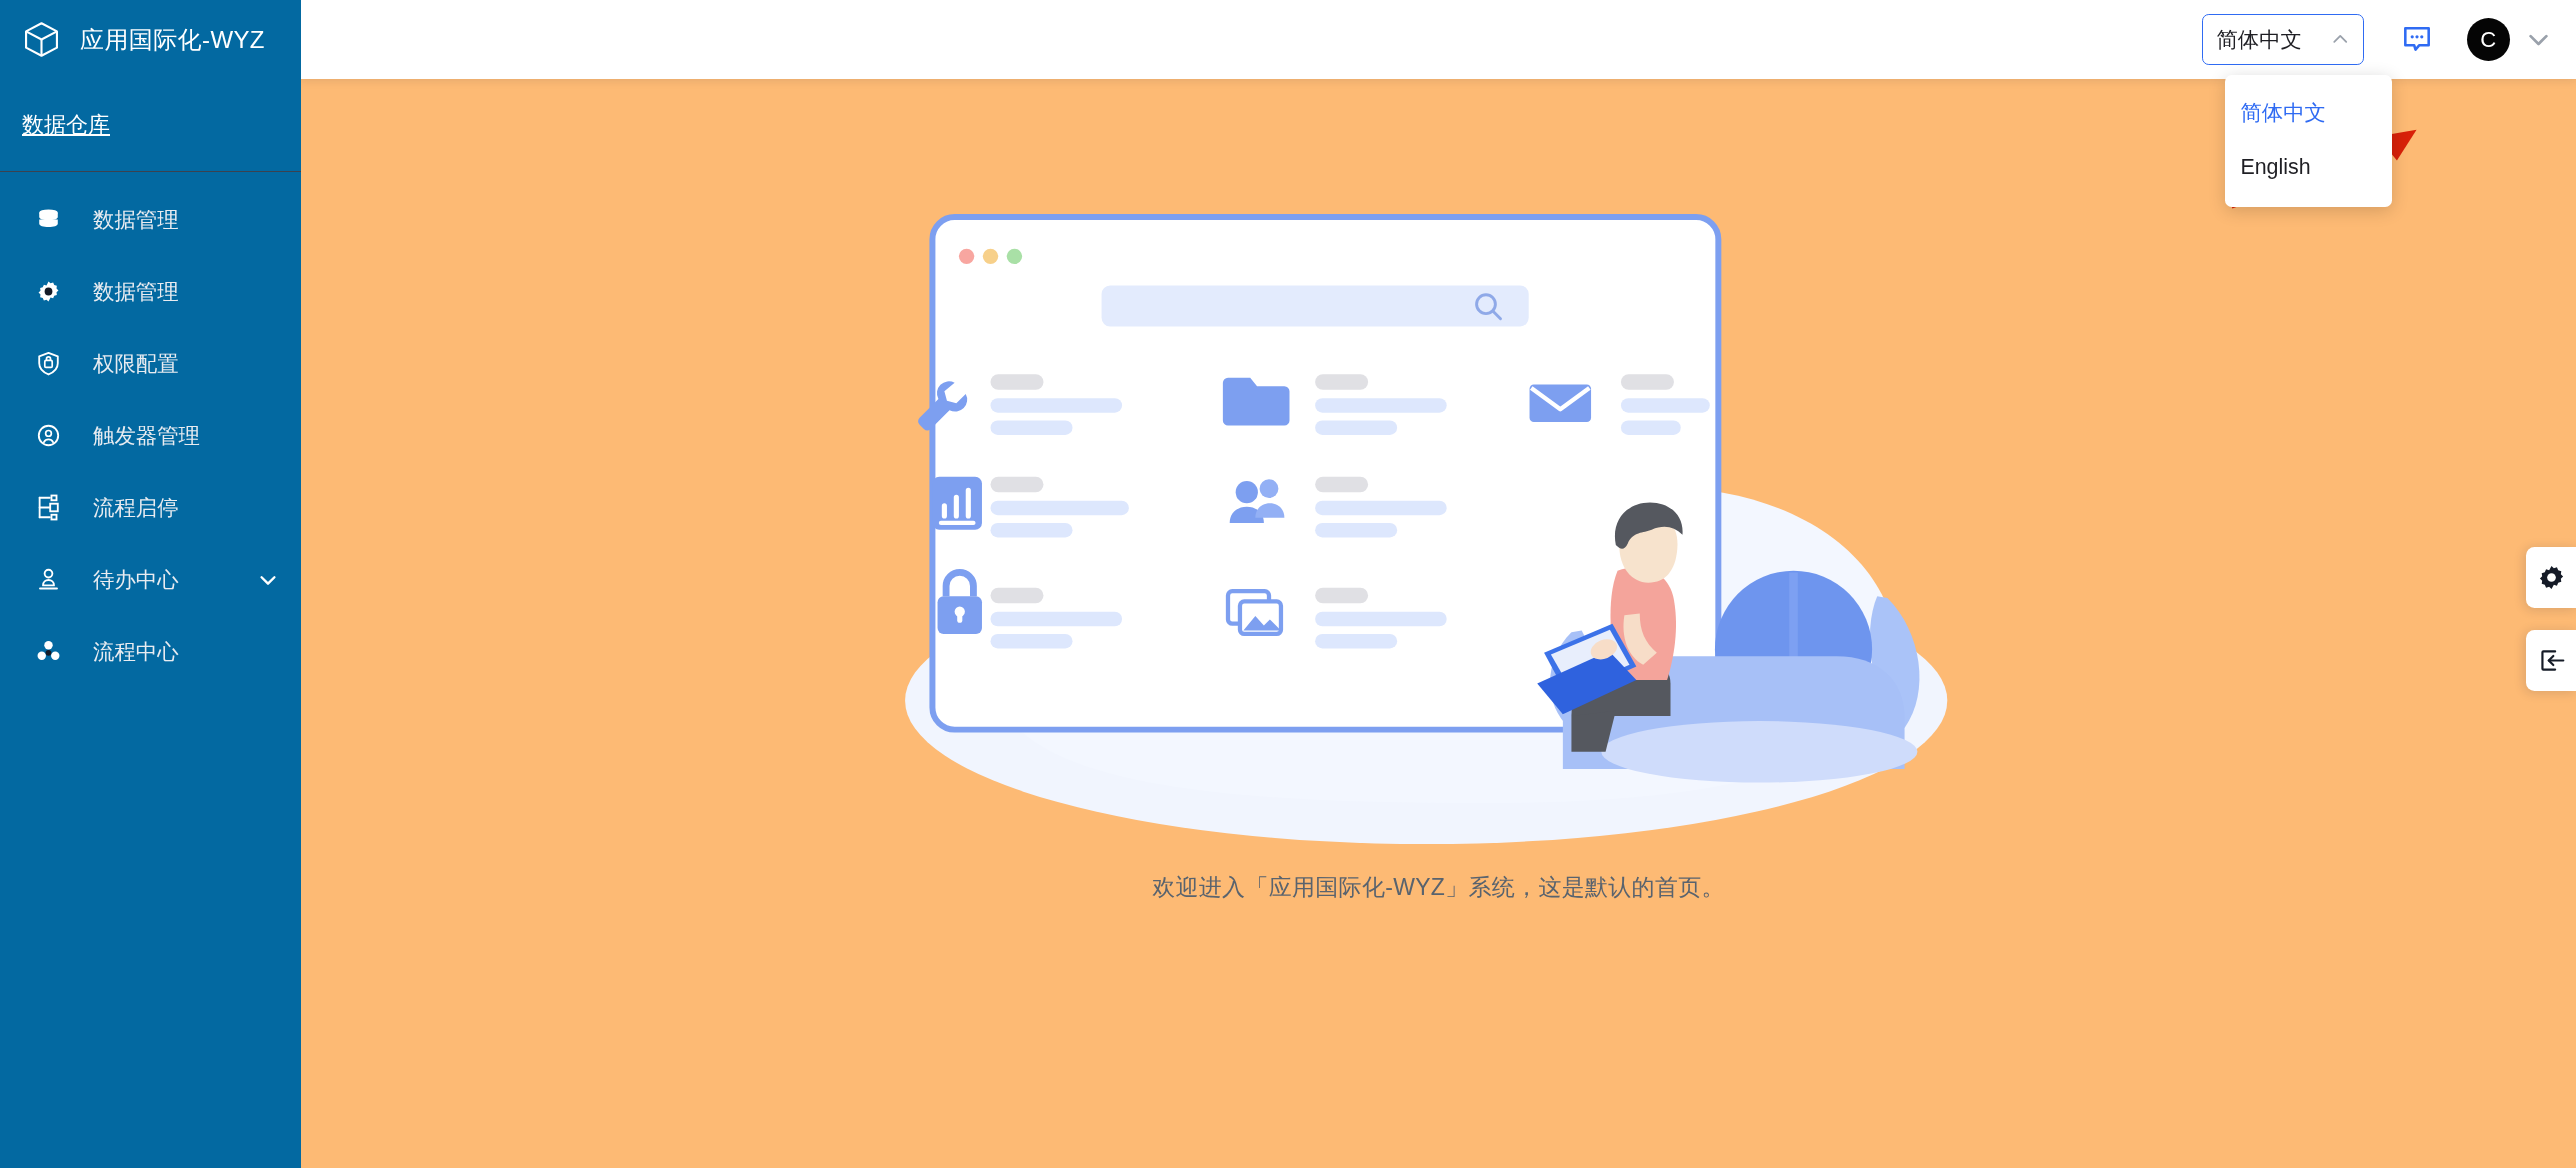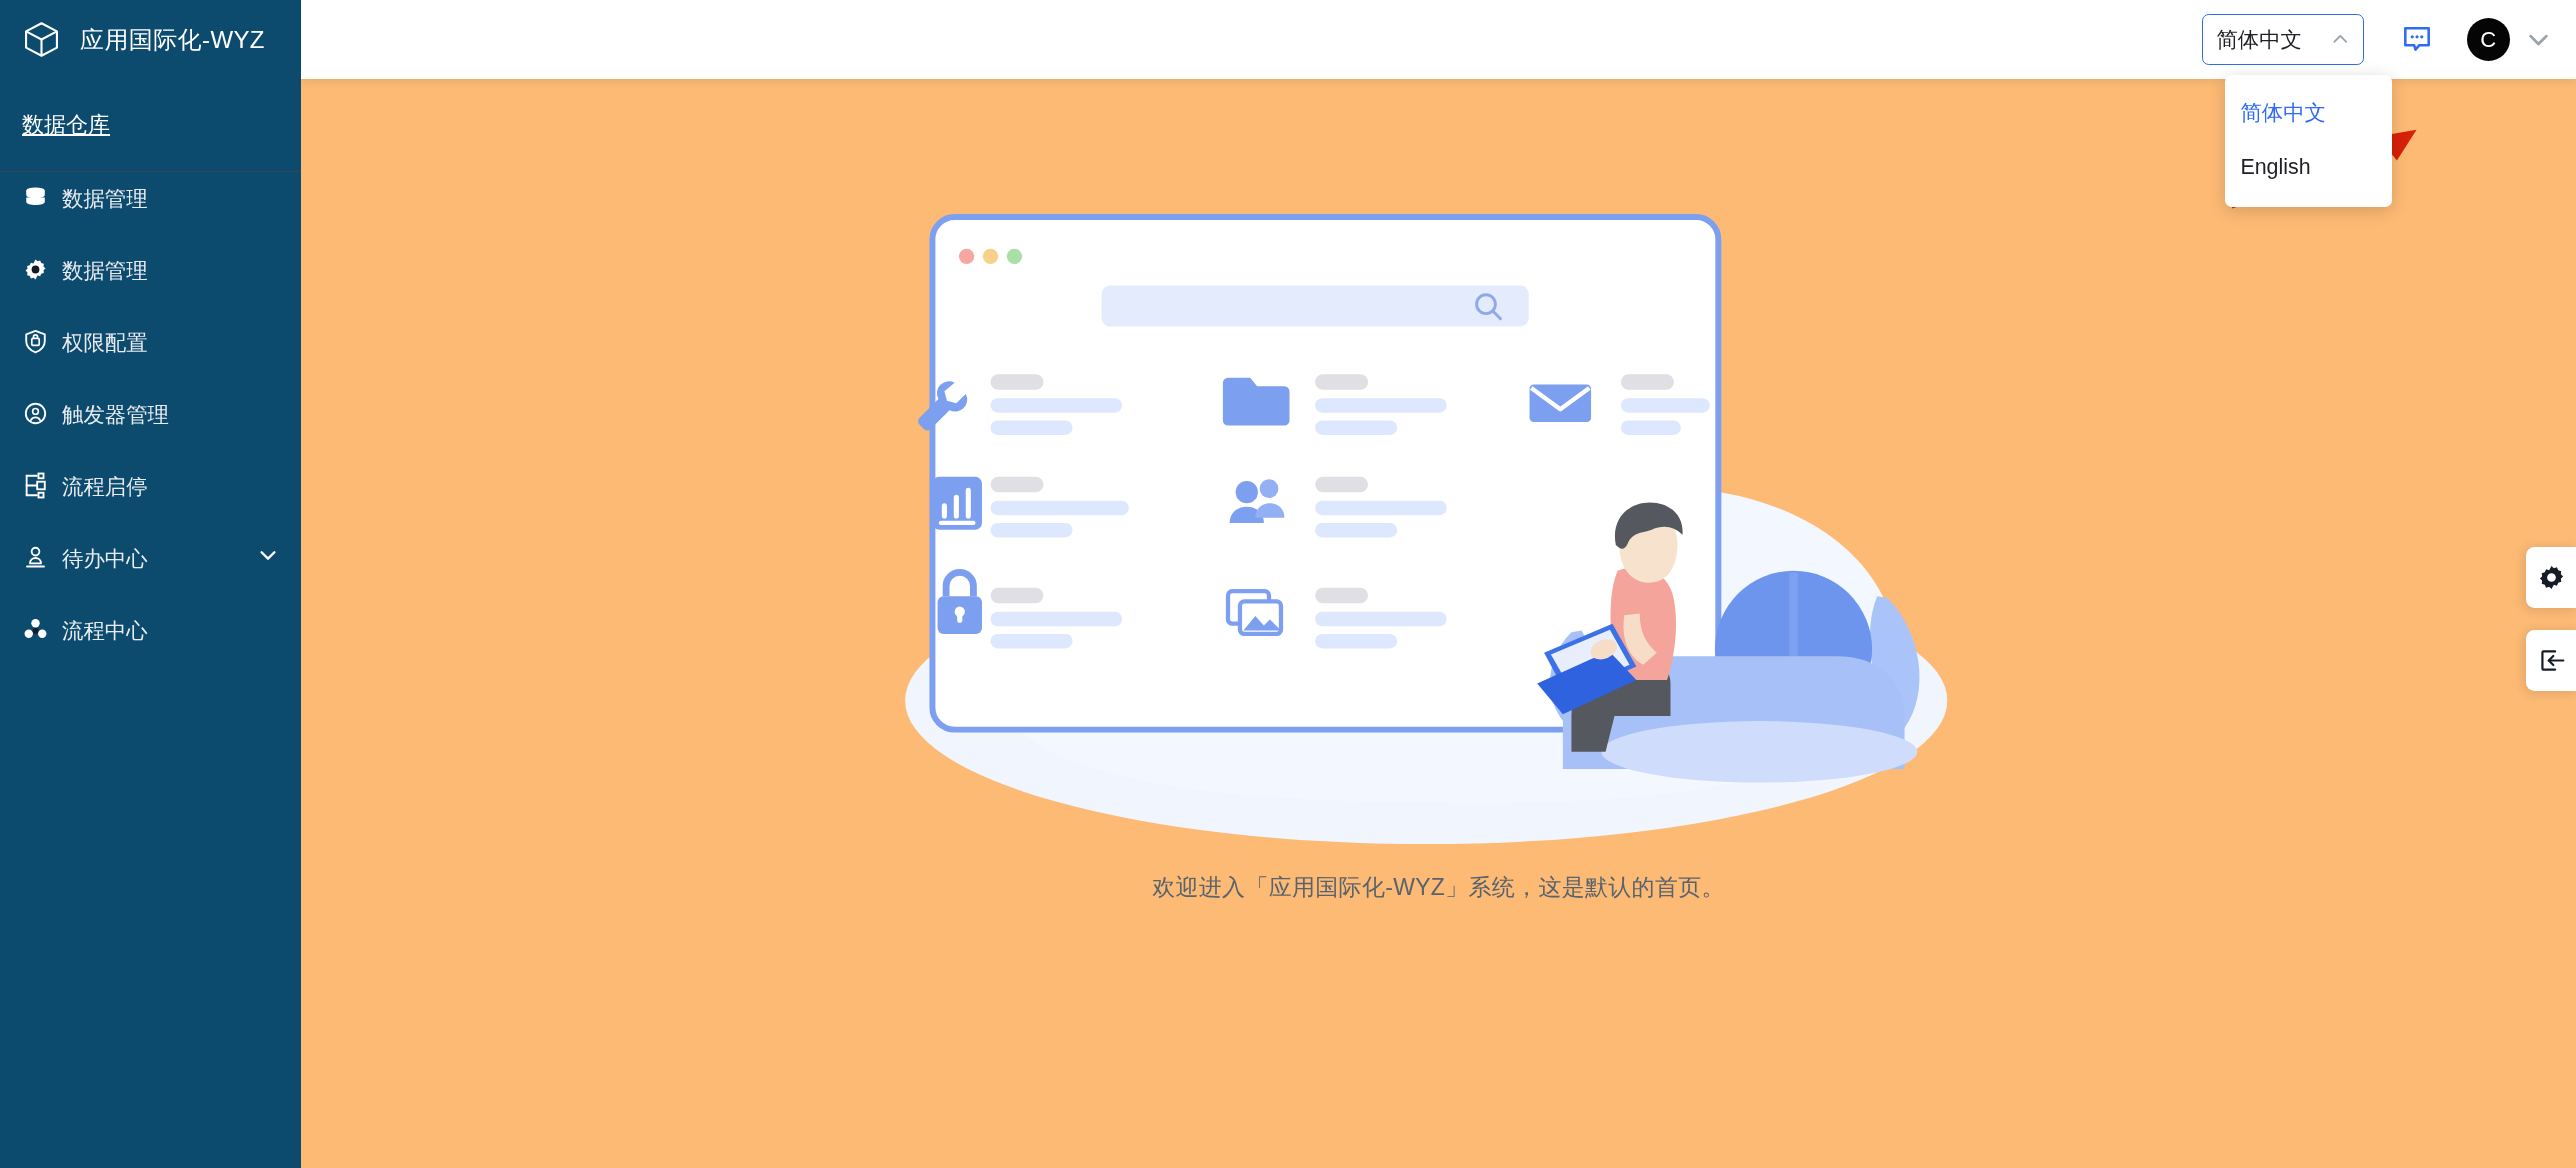--- a/index.html
+++ b/index.html
@@ -8,21 +8,21 @@
     width: 2576px; height: 1168px;
     overflow: hidden;
     font-family: "Liberation Sans", "DejaVu Sans", sans-serif;
     background: #ffffff;
   }
   .app { position: relative; width: 2576px; height: 1168px; display: flex; }
 
   
   .sidebar {
     width: 301px; height: 1168px;
-    background: #0c4a6e;
+    background: #0369a1;
     flex: 0 0 301px;
     position: relative;
     z-index: 30;
   }
   .sidebar-brand {
     height: 79px;
     display: flex; align-items: center;
     padding-left: 22px;
     gap: 19px;
   }
@@ -39,23 +39,23 @@
     padding: 0 0 0 22px;
     height: 92px;
     display: flex; align-items: center; text-decoration: underline;
   }
   .divider {
     height: 0.9px; background: #3b4250; width: 100%;
   }
   .nav { padding-top: 12px; }
   .nav-item {
     height: 72px;
-    display: flex; align-items: flex-start;
-    padding: 0 22px 0 22px;
-    gap: 13px;
+    display: flex; align-items: center;
+    padding: 0 22px 0 35px;
+    gap: 31px;
     cursor: pointer;
     position: relative;
   }
   .nav-icon { width: 27px; height: 27px; flex: 0 0 27px; display: block; }
   .nav-label {
     color: #e9ecf1;
     font-size: 21.4px;
     white-space: nowrap;
     flex: 1 1 auto;
   }

